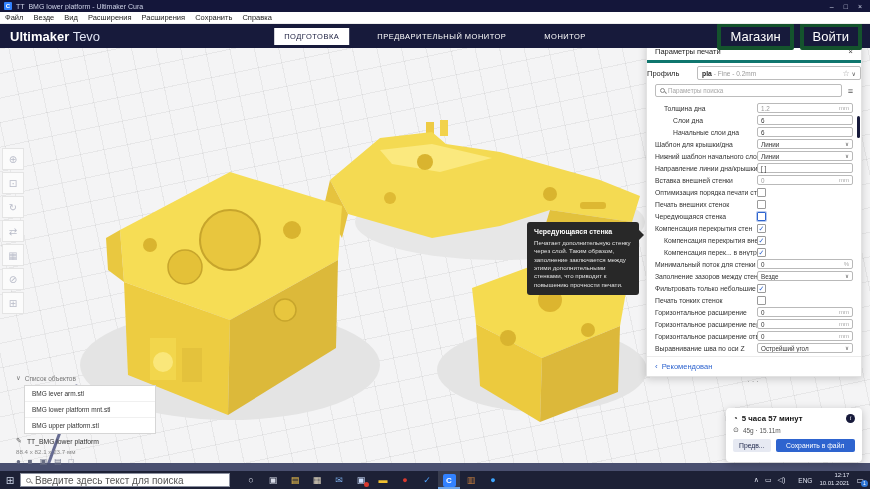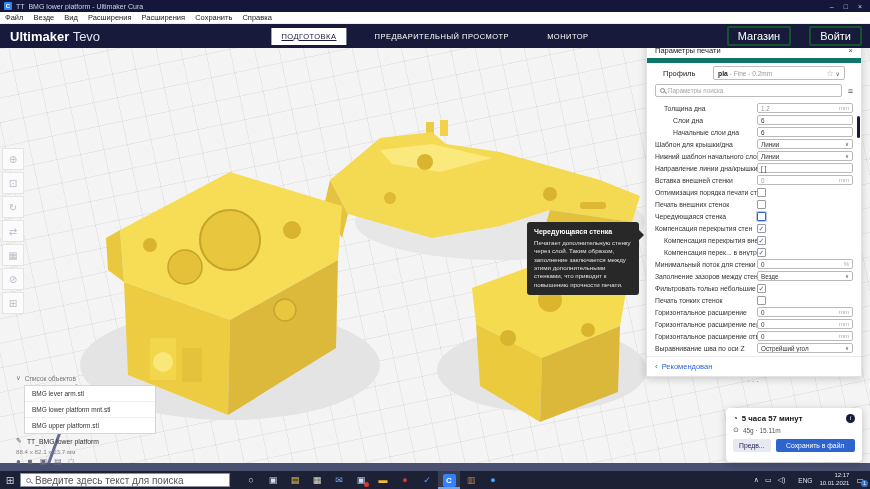--- a/index.html
+++ b/index.html
@@ -16,23 +16,23 @@
   .menubar { position:absolute; left:0; top:12px; width:870px; height:12px; background:#ffffff; display:flex; align-items:center; padding:0 5px; gap:10px; z-index:50; border-bottom:1px solid #ededed; }
   .menu-item { font-size:7.5px; color:#222; white-space:nowrap; }
 
   
   .header { position:absolute; left:0; top:24px; width:870px; height:24px; background:#171a3b; display:flex; align-items:center; z-index:40; }
   .brand { margin-left:10px; font-size:13px; color:#fff; white-space:nowrap; }
   .brand b { font-weight:bold; }
   .brand span.light { font-weight:normal; color:#dfe3f2; }
   .stages { position:absolute; left:50%; transform:translateX(-50%); display:flex; align-items:center; gap:18px; height:100%; }
   .stage { color:#fff; font-size:7.5px; letter-spacing:.5px; padding:4px 10px; white-space:nowrap; }
-  .stage.active { background:#fff; color:#171a3b;text-decoration:underline; }
+  .stage.active { background:#fff; color:#171a3b; }
   .header-actions { margin-left:auto; display:flex; gap:6px; padding-right:8px; }
-  .hbtn { border:2px solid #14532d; color:#fff; font-size:11px; padding:2px 9px; border-radius:2px; white-space:nowrap;margin-left:12px; }
+  .hbtn { border:4px solid #14532d; color:#fff; font-size:13px; padding:2px 9px; border-radius:2px; white-space:nowrap; }
 
   
   .viewport { position:absolute; left:0; top:24px; width:870px; height:447px; overflow:hidden;
     background:
       repeating-linear-gradient(78deg, rgba(0,0,0,0.055) 0 1px, transparent 1px 24px),
       repeating-linear-gradient(168deg, rgba(0,0,0,0.055) 0 1px, transparent 1px 24px),
       #f4f4f5; }
   .plate-edge { position:absolute; left:0; top:439px; width:870px; height:8px; background:#4a5070; }
   .plate-axis { position:absolute; left:60px; top:358px; width:3px; height:92px; background:#4d5480; transform:rotate(20deg); opacity:.85; }
 
@@ -49,24 +49,24 @@
   .sum-item { display:flex; align-items:center; gap:3px; white-space:nowrap; color:#1c2148; }
   .sum-ic { color:#3a3f63; font-size:7px; }
   .chevron { color:#777; font-size:8px; }
 
   
   .tools { position:absolute; left:2px; top:148px; display:flex; flex-direction:column; gap:2px; }
   .tool { width:22px; height:22px; background:#fbfbfb; border:1px solid #e4e4e4; display:flex; align-items:center; justify-content:center; color:#b9bcc9; font-size:10px; }
 
   
   .panel { position:absolute; left:646px; top:42px; width:216px; background:#fff; border:1px solid #e2e2e2; box-shadow:0 2px 8px rgba(0,0,0,.18); z-index:30; }
-  .panel-header { height:20px; display:flex; align-items:center; padding:0 8px; border-bottom:5px solid #0f766e; }
+  .panel-header { height:20px; display:flex; align-items:center; padding:0 8px; border-bottom:3px solid #0f766e; }
   .panel-title { font-size:7.5px; color:#222; flex:1; }
   .panel-close { color:#444; font-size:8px; }
-  .profile-row { display:flex; align-items:center; padding:3px 16px 2px; gap:6px; }
+  .profile-row { display:flex; align-items:center; padding:3px 0 2px; gap:6px; }
   .profile-label { font-size:7.5px; color:#222; width:44px; }
   .profile-select { flex:1; height:14px; border:1px solid #bcbcbc; border-radius:2px; display:flex; align-items:center; padding:0 4px; gap:2px; }
   .pv-bold { font-size:6.8px; font-weight:bold; color:#222; }
   .pv-rest { font-size:6.5px; color:#9a9a9a; flex:1; white-space:nowrap; overflow:hidden; }
   .star { color:#9a9a9a; font-size:8px; }
   .chev-d { color:#555; font-size:6px; }
   .search-row { display:flex; align-items:center; padding:2px 8px 3px; gap:6px; }
   .search-box { flex:1; height:13px; border:1px solid #bcbcbc; border-radius:2px; display:flex; align-items:center; padding:0 4px; gap:3px; }
   .mag { width:5px; height:5px; border:1px solid #8a8a8a; border-radius:50%; position:relative; flex:none; }
   .mag::after { content:''; position:absolute; width:3px; height:1px; background:#8a8a8a; right:-3px; bottom:-1px; transform:rotate(45deg); }
@@ -210,21 +210,21 @@
     <span class="menu-item">Справка</span>
   </div>
 
 <div class="header">
   <div class="brand">
     <b>Ultimaker</b>
     <span class="light">Tevo</span>
   </div>
   <div class="stages" id="stages">
       <div class="stage active">ПОДГОТОВКА</div>
-      <div class="stage">ПРЕДВАРИТЕЛЬНЫЙ ПРОСМОТР</div>
+      <div class="stage">ПРЕДВАРИТЕЛЬНЫЙ МОНИТОР</div>
       <div class="stage">МОНИТОР</div>
     </div>
   <div class="header-actions">
     <div class="hbtn">Магазин</div>
     <div class="hbtn">Войти</div>
   </div>
 </div>
 
 <div class="card card-open">
   <div class="folder"></div>

